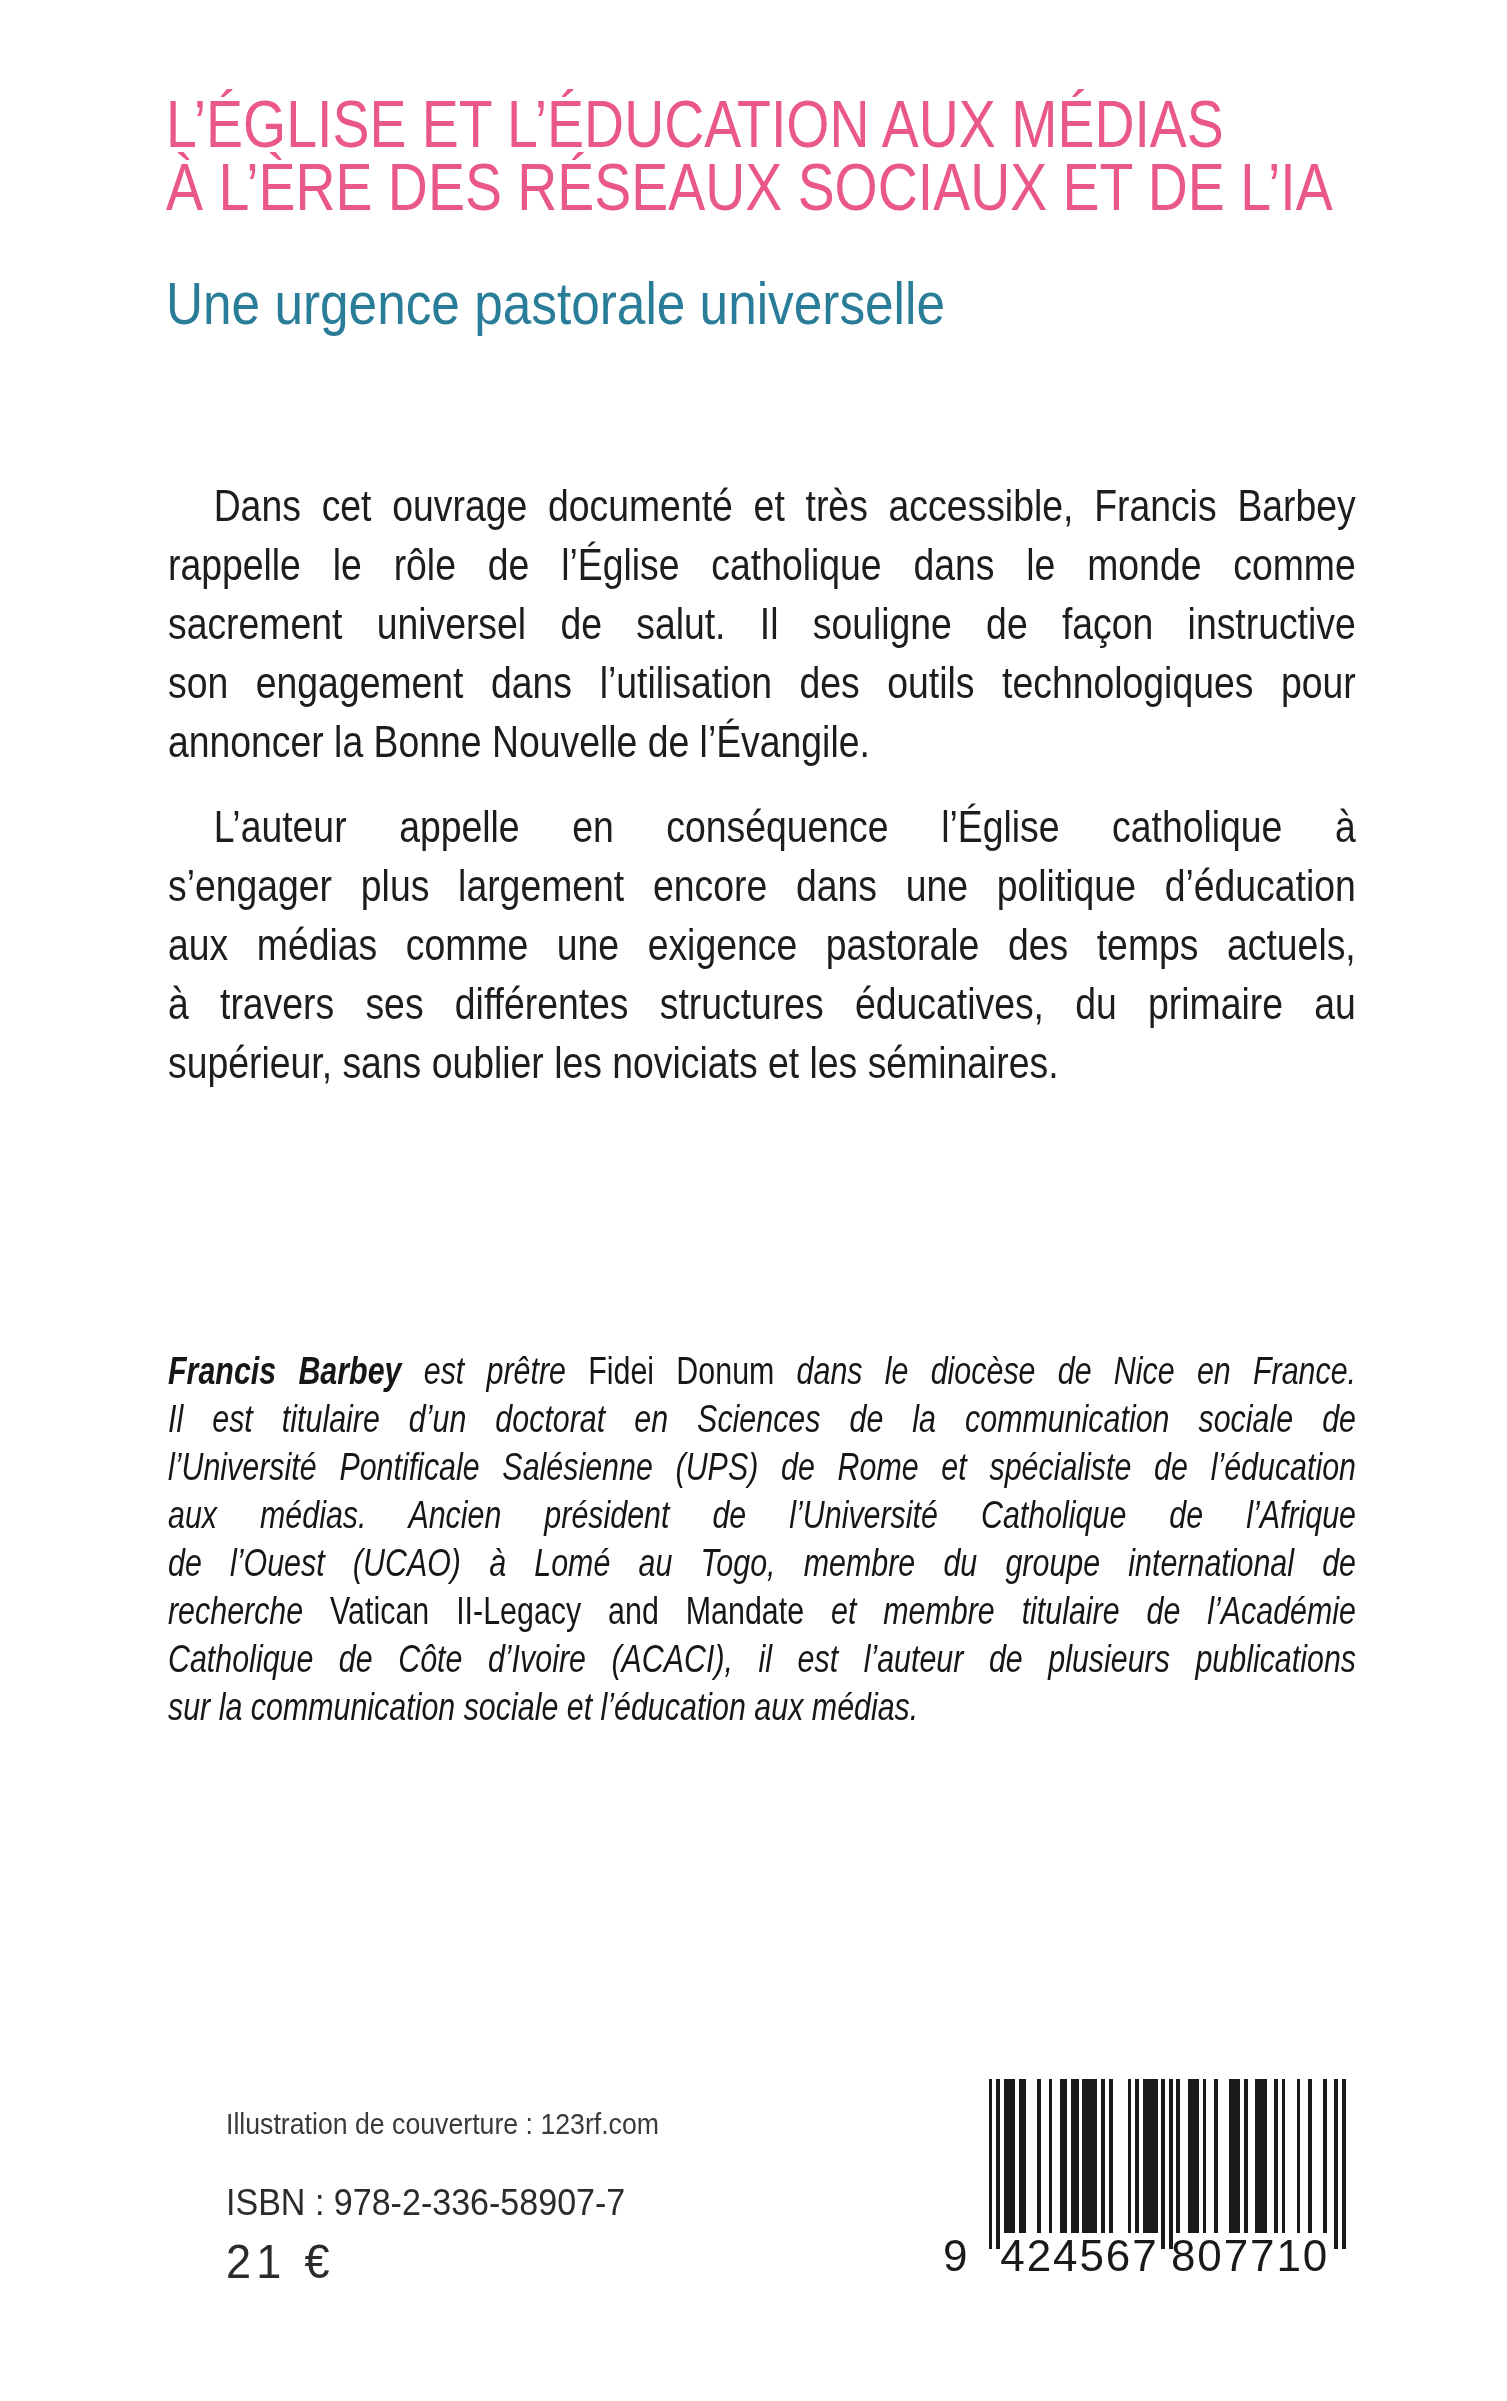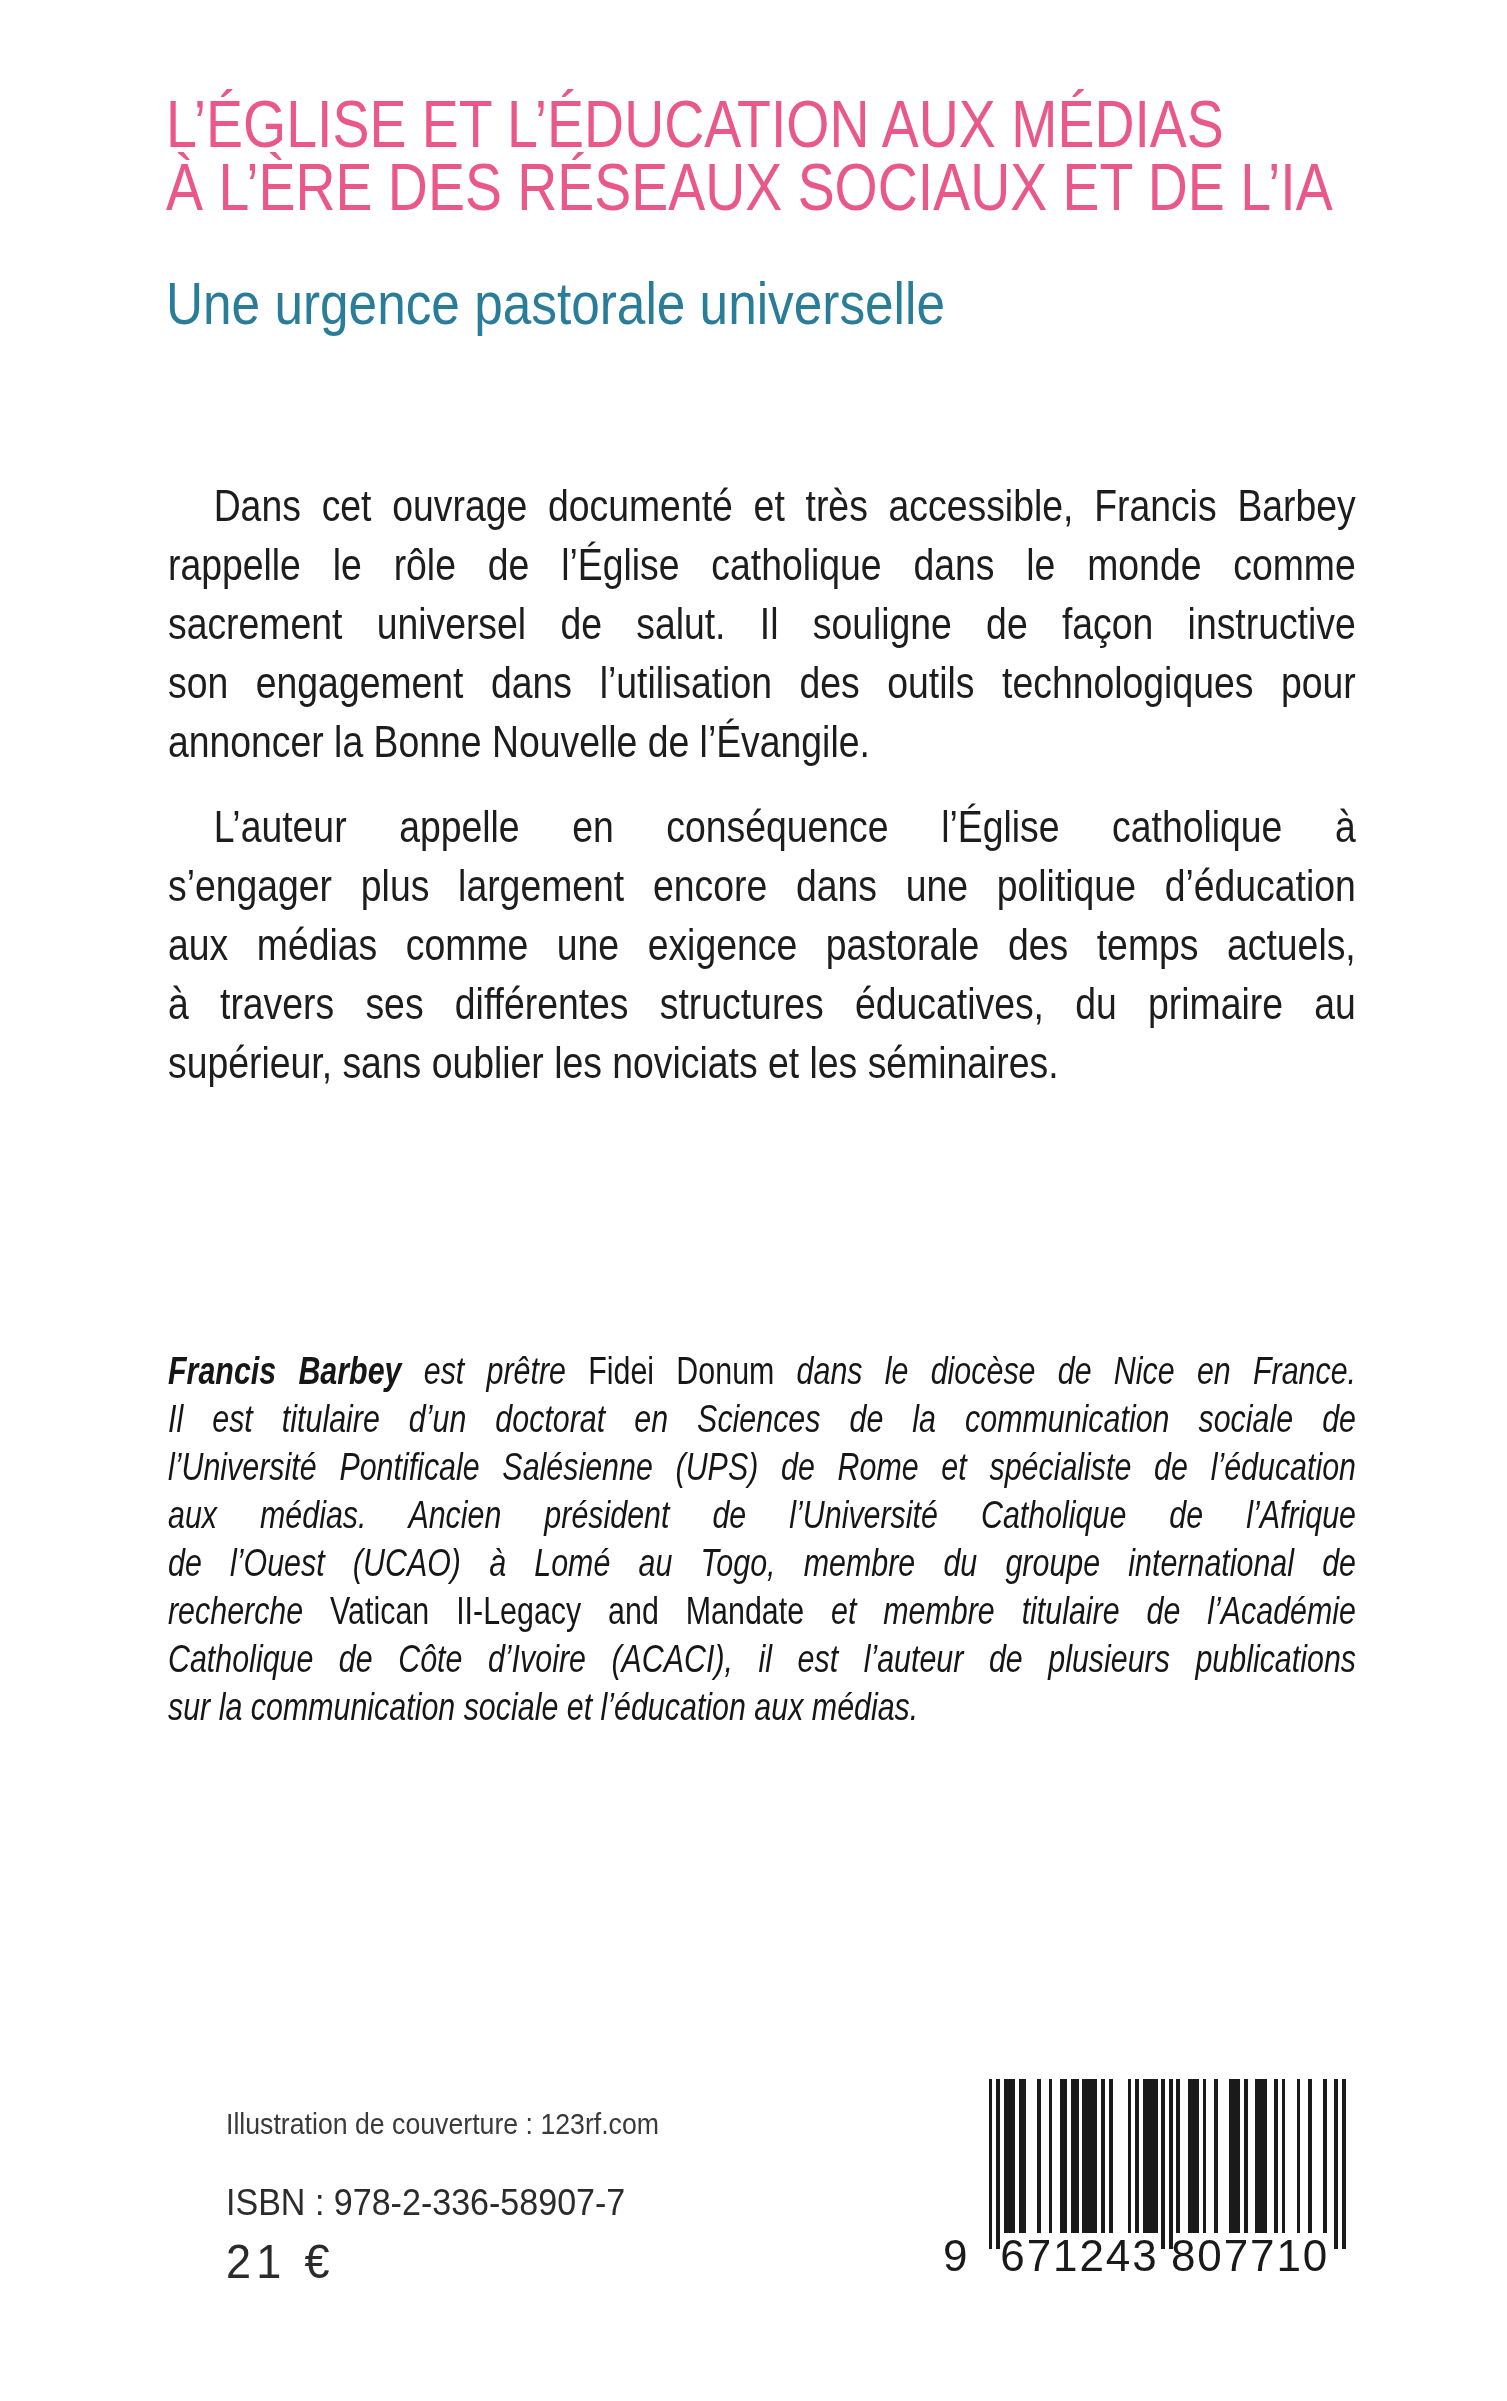--- a/index.html
+++ b/index.html
@@ -136,18 +136,18 @@
         <rect x="282.51" y="0" width="11.94" height="163" fill="#1a1a1a"></rect>
         <rect x="302.40" y="0" width="3.98" height="163" fill="#1a1a1a"></rect>
         <rect x="310.36" y="0" width="3.98" height="163" fill="#1a1a1a"></rect>
         <rect x="326.27" y="0" width="3.98" height="163" fill="#1a1a1a"></rect>
         <rect x="338.21" y="0" width="3.98" height="163" fill="#1a1a1a"></rect>
         <rect x="354.13" y="0" width="3.98" height="163" fill="#1a1a1a"></rect>
         <rect x="366.06" y="0" width="3.98" height="180" fill="#1a1a1a"></rect>
         <rect x="374.02" y="0" width="3.98" height="180" fill="#1a1a1a"></rect>
       </svg>
     <span class="bc-digit bc-g0">9</span>
-    <span class="bc-digit bc-g1">671243</span>
+    <span class="bc-digit bc-g1">424567</span>
     <span class="bc-digit bc-g2">807710</span>
   </div>
 
 </div>
 
 
 </body></html>

